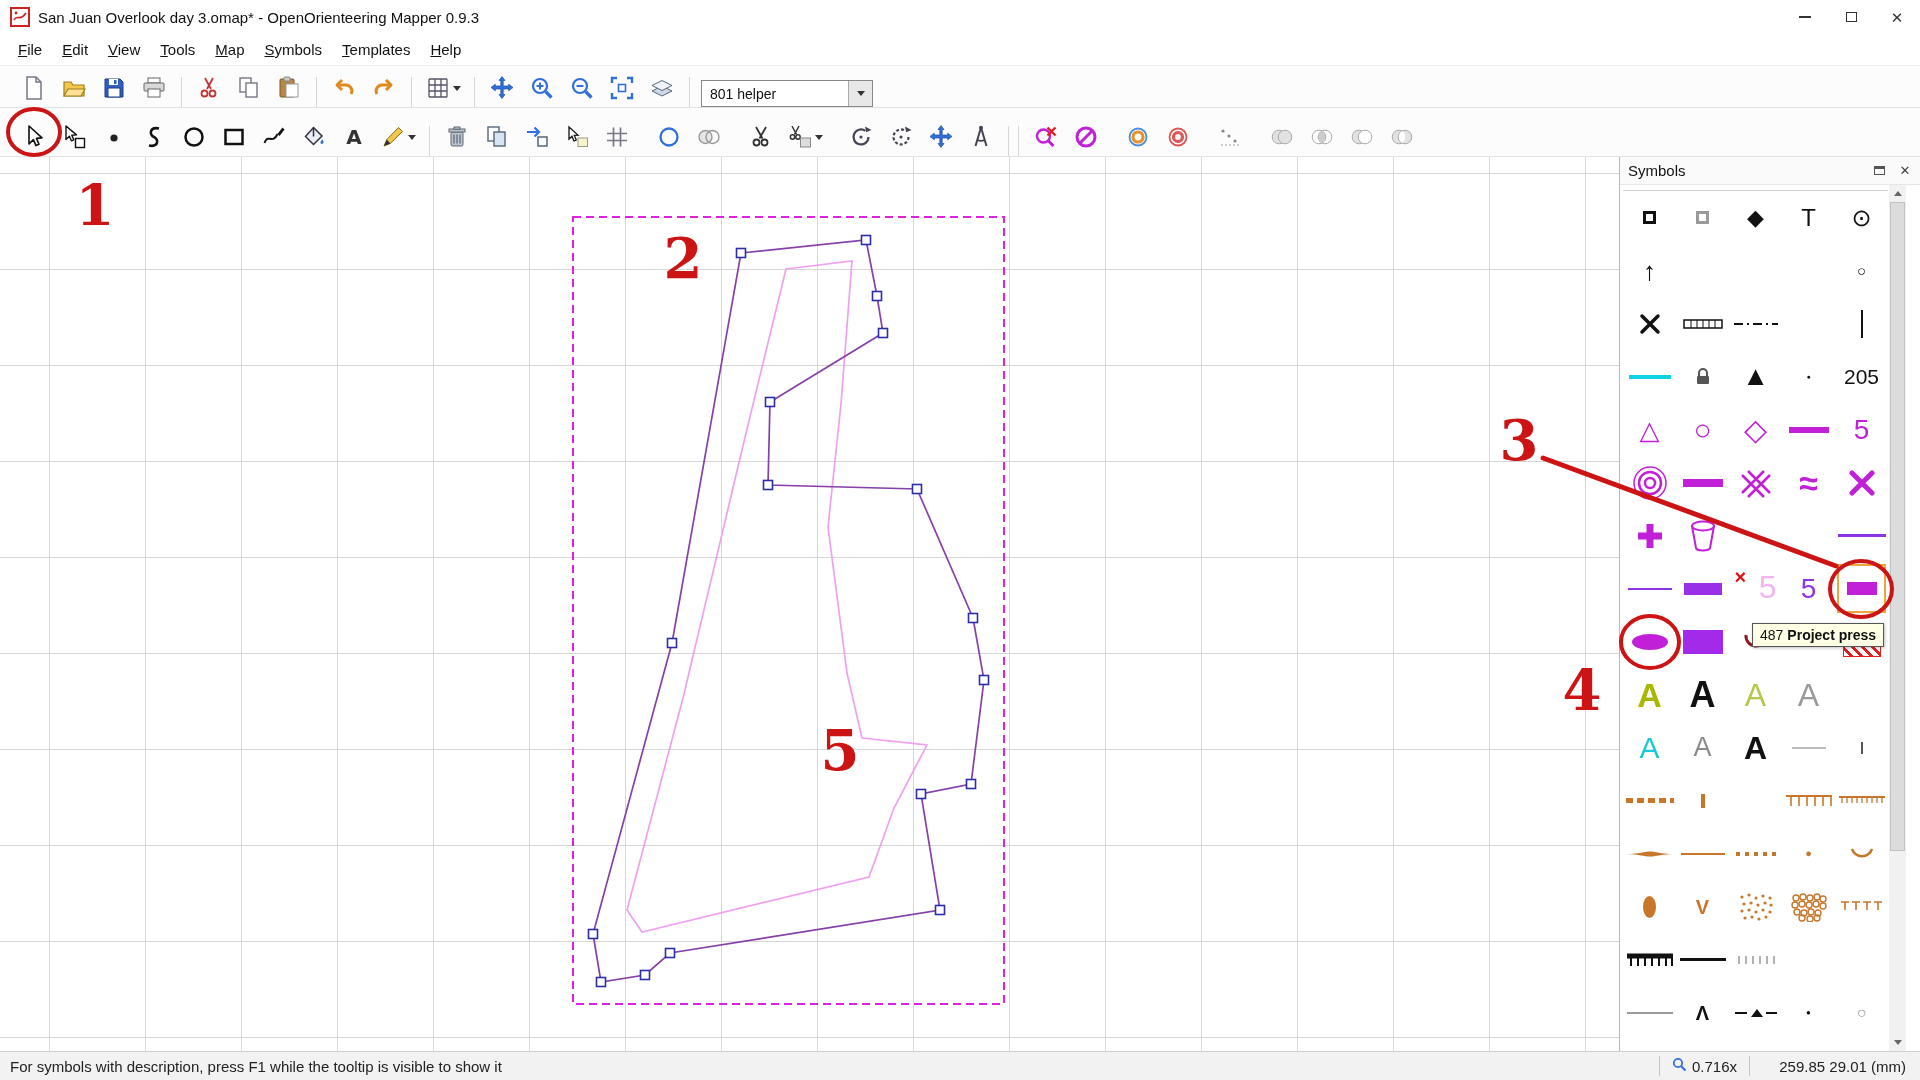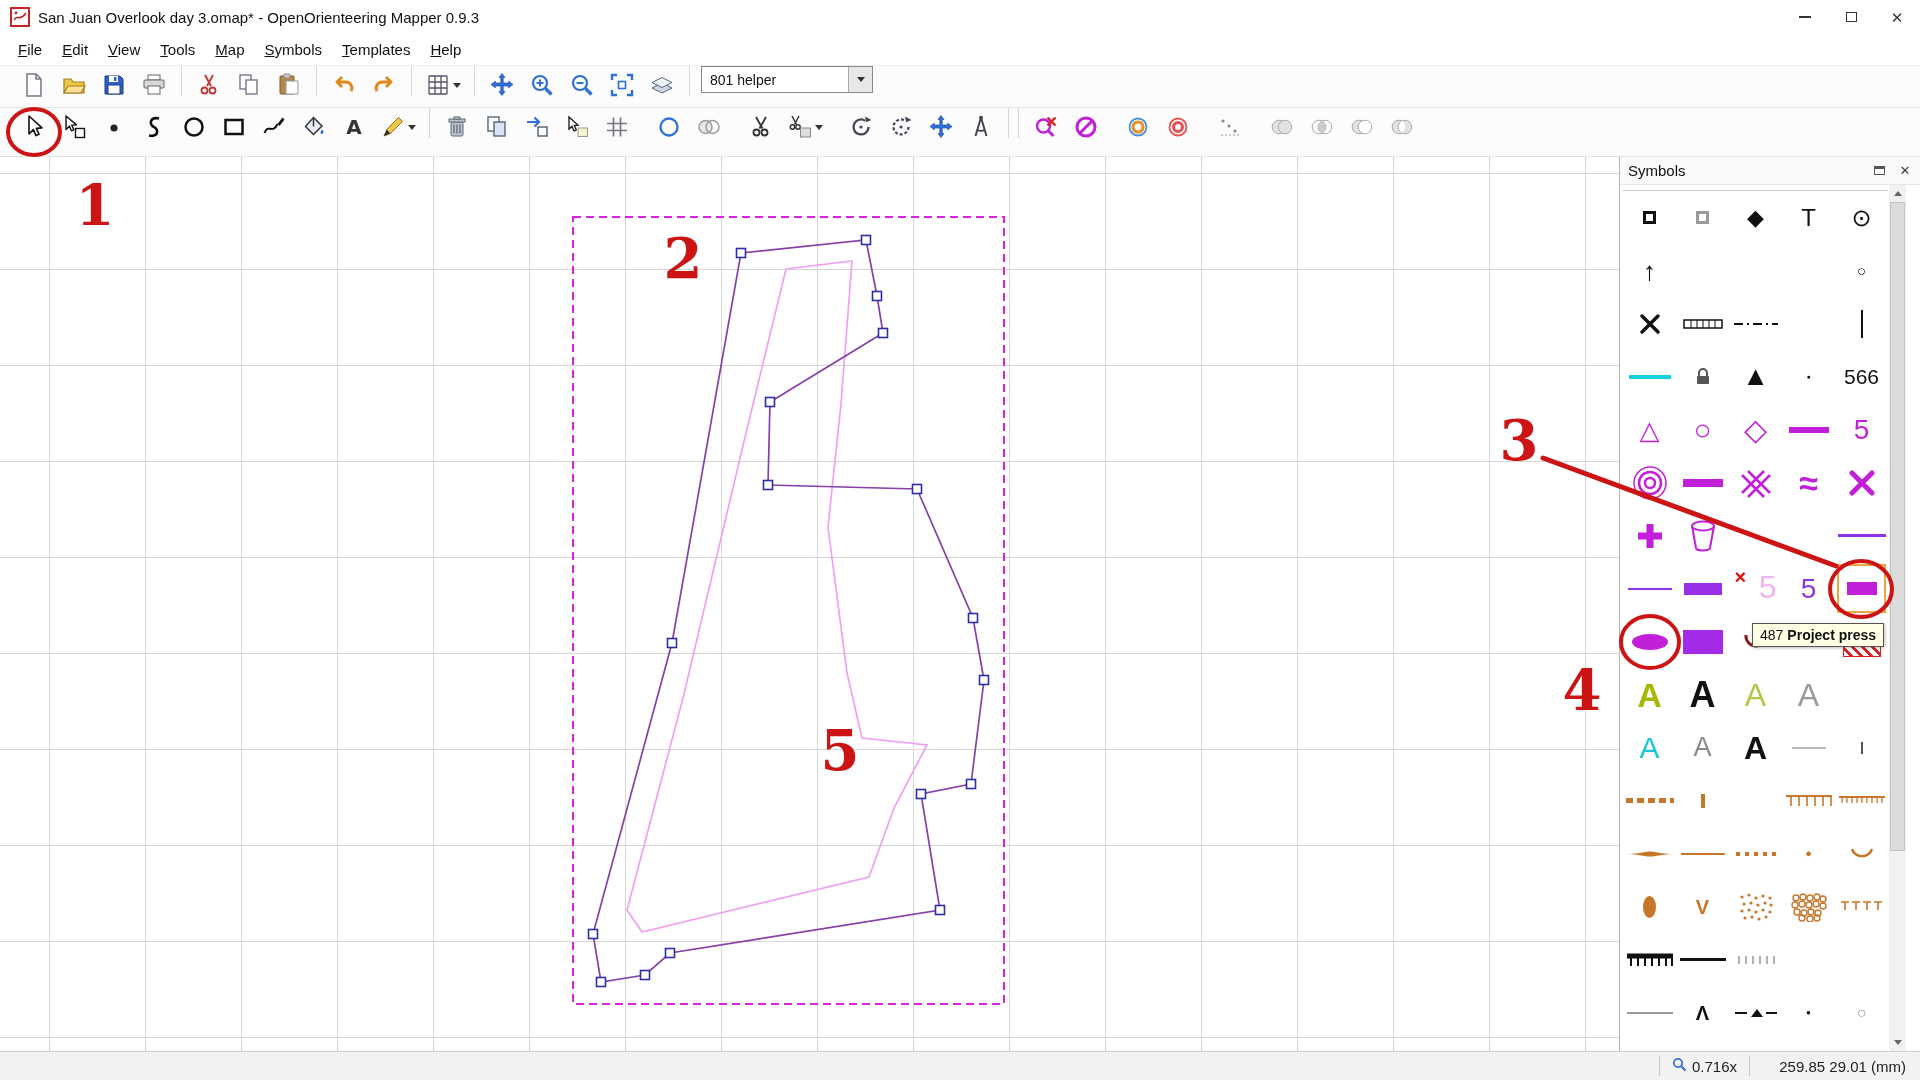--- a/index.html
+++ b/index.html
@@ -16,21 +16,21 @@
   .min-glyph{width:12px;height:2px;background:#333}
   .max-glyph{width:11px;height:10px;border:1.6px solid #333}
   .close-glyph{font-size:15px;line-height:1}
 
   
   .menubar{height:32px;display:flex;align-items:center;padding-left:8px;background:#fff;border-bottom:1px solid #eee}
   .menu-item{padding:0 10px;font-size:15px;color:#111;height:26px;line-height:26px}
   .menu-item u{text-decoration:underline}
 
   
-  .toolbar{display:flex;align-items:flex-start;background:#fcfcfc;border-bottom:1px solid #e3e3e3;padding-left:14px}
+  .toolbar{display:flex;align-items:flex-end;background:#fcfcfc;border-bottom:1px solid #e3e3e3;padding-left:14px}
   .toolbar1{height:42px}
   .toolbar2{height:49px}
   .tb-btn{width:40px;height:38px;display:flex;align-items:center;justify-content:center;border-radius:3px;position:relative}
   .tb-btn.has-caret{width:48px}
   .tb-caret{width:0;height:0;border-left:4px solid transparent;border-right:4px solid transparent;border-top:5px solid #333;margin-left:2px}
   .tb-sep{width:1px;height:30px;background:#d6d6d6;margin:0 7px}
   .tb-sep.dsep1{margin-right:2px}
   .tb-gap{width:12px}
 
   
@@ -630,21 +630,21 @@
                   <rect x="2" y="8" width="12" height="8" rx="1" fill="#555555"></rect>
                 </svg>
               </div>
               <div class="sym-cell">
                 <span style="color:#111111;font-size:27px;line-height:1">▲</span>
               </div>
               <div class="sym-cell">
                 <span style="color:#111111;font-size:7px;line-height:1">●</span>
               </div>
               <div class="sym-cell">
-                <span style="color:#111111;font-size:21px;line-height:1">566</span>
+                <span style="color:#111111;font-size:21px;line-height:1">205</span>
               </div>
               <div class="sym-cell">
                 <span style="color:#c21fd8;font-size:26px;line-height:1">△</span>
               </div>
               <div class="sym-cell">
                 <span style="color:#c21fd8;font-size:30px;line-height:1">○</span>
               </div>
               <div class="sym-cell">
                 <span style="color:#c21fd8;font-size:30px;line-height:1">◇</span>
               </div>
@@ -902,20 +902,21 @@
             </div>
           <div class="sb-btn">
               <div class="tri-down-s"></div>
             </div>
         </div>
       </div>
     </div>
   </div>
 
   <div class="statusbar">
+    <span class="status-msg">For symbols with description, press F1 while the tooltip is visible to show it</span>
     <span class="flex-sp"></span>
     <span class="status-sep"></span>
     <span class="status-zoom">
       <span><svg width="15" height="15" viewBox="0 0 15 15">
             <circle cx="6" cy="6" r="4.2" fill="none" stroke="#3a6fd8" stroke-width="1.8"></circle>
             <line x1="9.2" y1="9.2" x2="13.5" y2="13.5" stroke="#3a6fd8" stroke-width="2.2"></line>
           </svg></span>
       <span>0.716x</span>
     </span>
     <span class="status-sep"></span>

